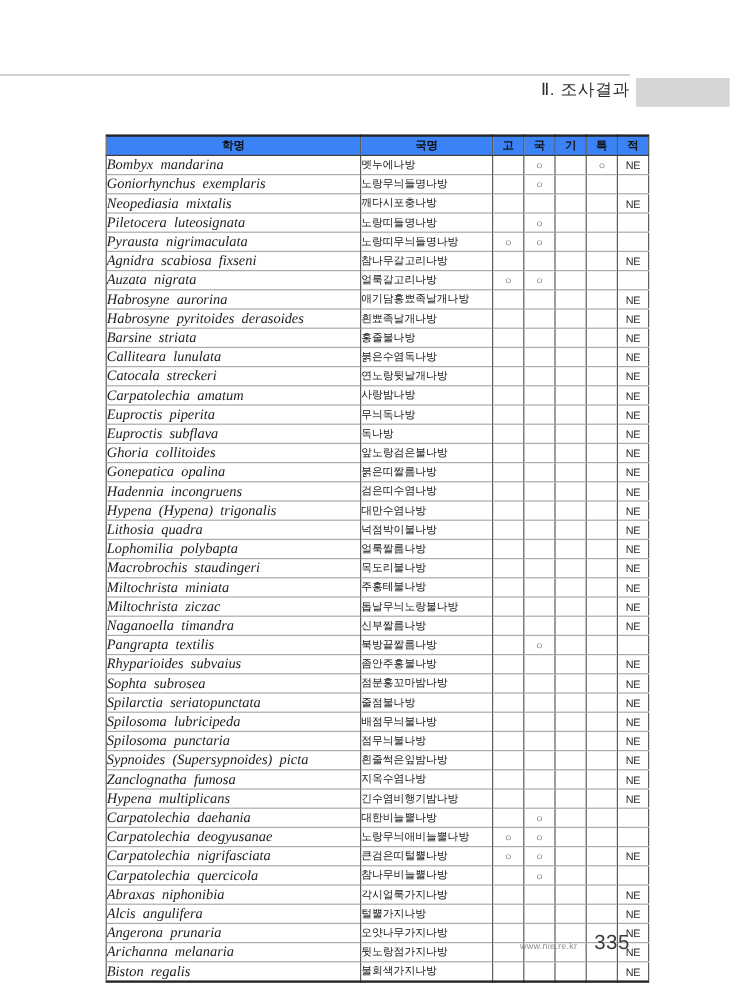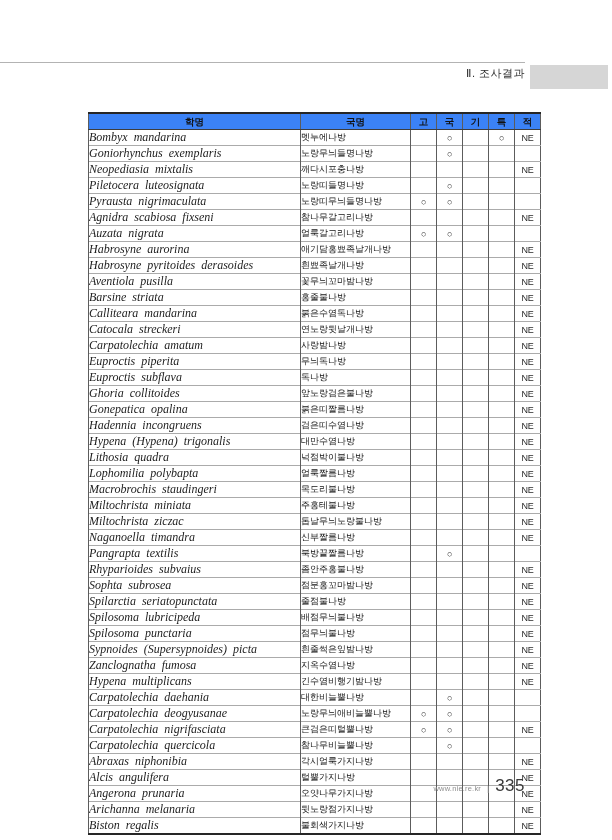--- a/index.html
+++ b/index.html
@@ -16,21 +16,21 @@
   }
   .top-rule {
     position: absolute;
     left: 0; top: 62px;
     width: 525px; height: 1px;
     background: #b3b3b3;
   }
   .section-label {
     position: absolute;
     top: 66px; right: 87px;
-    font-size: 11px;
+    font-size: 14px;
     color: #2e2e2e;
     letter-spacing: 0.5px;
     white-space: nowrap;
   }
   .side-tab {
     position: absolute;
     left: 530px; top: 65px;
     width: 78px; height: 24px;
     background: #d6d6d6;
   }
@@ -209,39 +209,30 @@
         <tr>
           <td class="sci">Habrosyne pyritoides derasoides</td>
           <td class="kor">흰뾰족날개나방</td>
           <td class="mark"></td>
           <td class="mark"></td>
           <td class="mark"></td>
           <td class="mark"></td>
           <td class="mark">NE</td>
         </tr>
         <tr>
-          <td class="sci">Aventiola pusilla</td>
-          <td class="kor">꽃무늬꼬마밤나방</td>
-          <td class="mark"></td>
-          <td class="mark"></td>
-          <td class="mark"></td>
-          <td class="mark"></td>
-          <td class="mark">NE</td>
-        </tr>
-        <tr>
           <td class="sci">Barsine striata</td>
           <td class="kor">홍줄불나방</td>
           <td class="mark"></td>
           <td class="mark"></td>
           <td class="mark"></td>
           <td class="mark"></td>
           <td class="mark">NE</td>
         </tr>
         <tr>
-          <td class="sci">Calliteara mandarina</td>
+          <td class="sci">Calliteara lunulata</td>
           <td class="kor">붉은수염독나방</td>
           <td class="mark"></td>
           <td class="mark"></td>
           <td class="mark"></td>
           <td class="mark"></td>
           <td class="mark">NE</td>
         </tr>
         <tr>
           <td class="sci">Catocala streckeri</td>
           <td class="kor">연노랑뒷날개나방</td>

